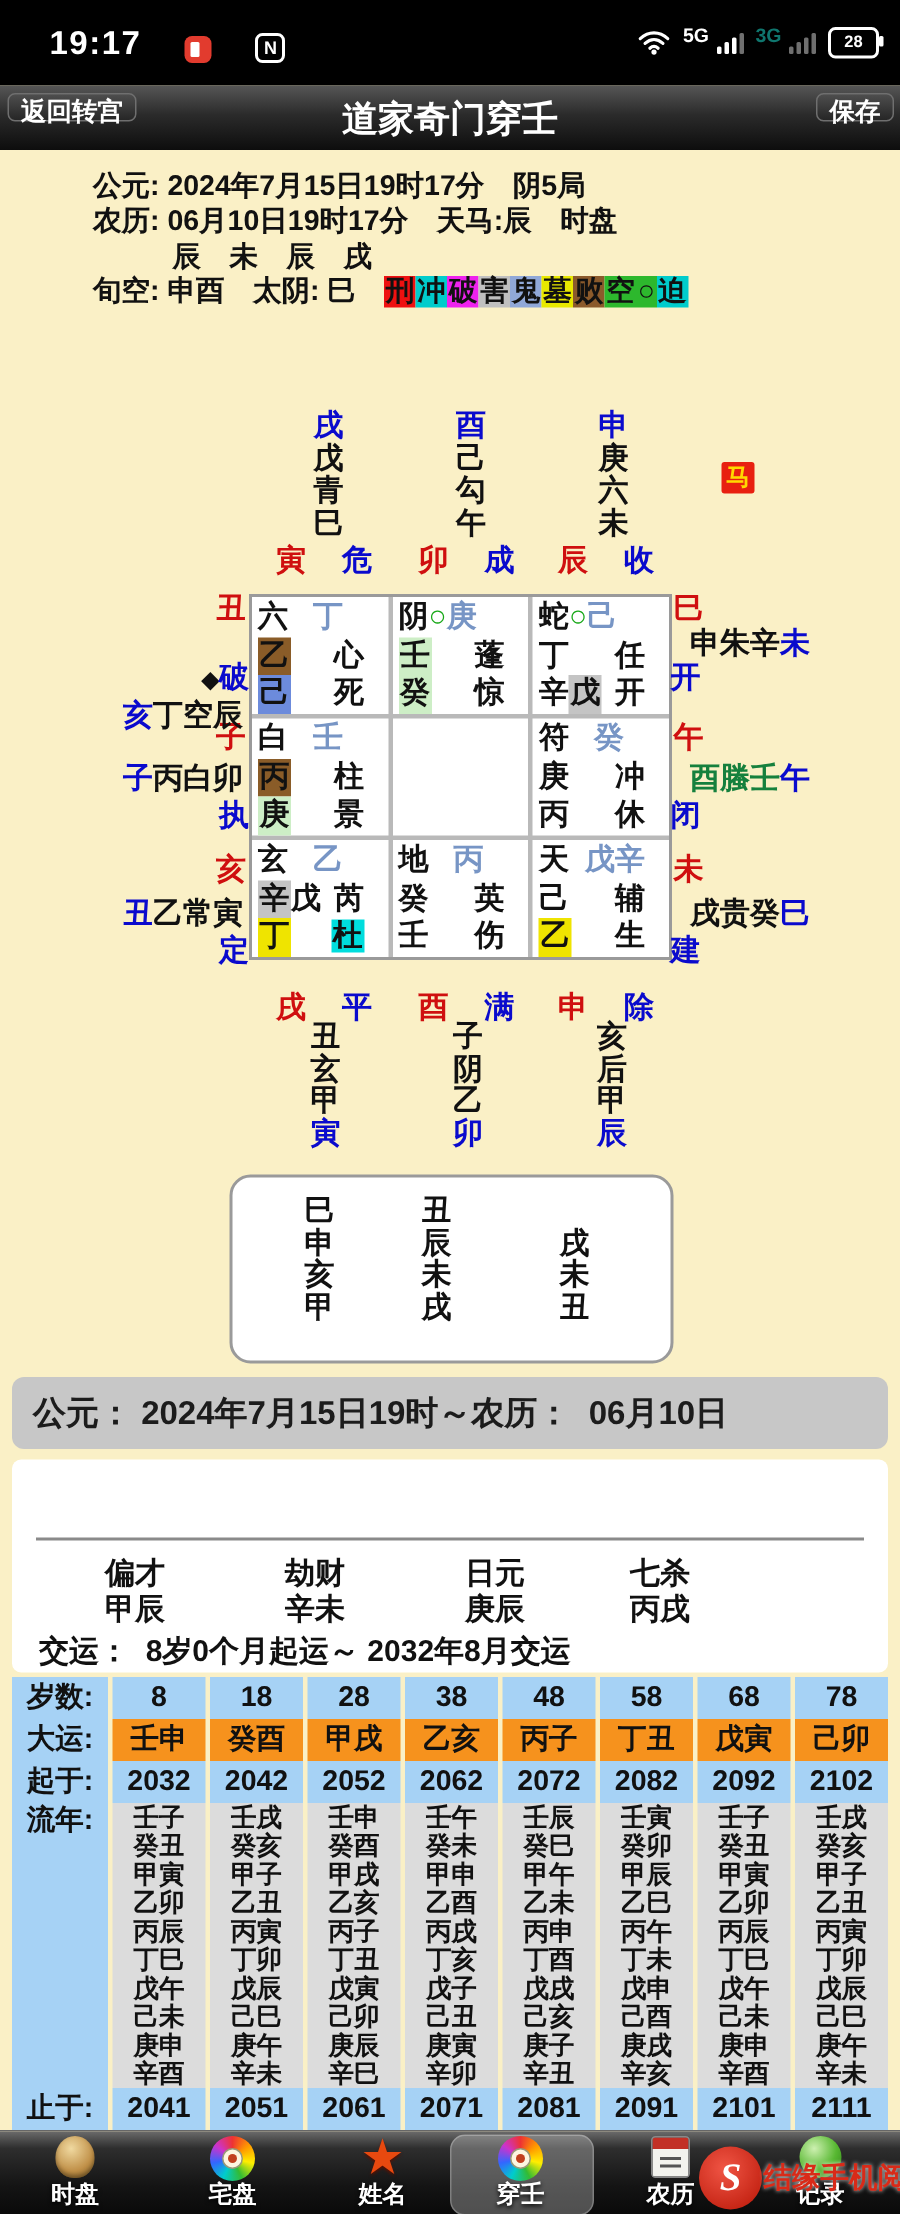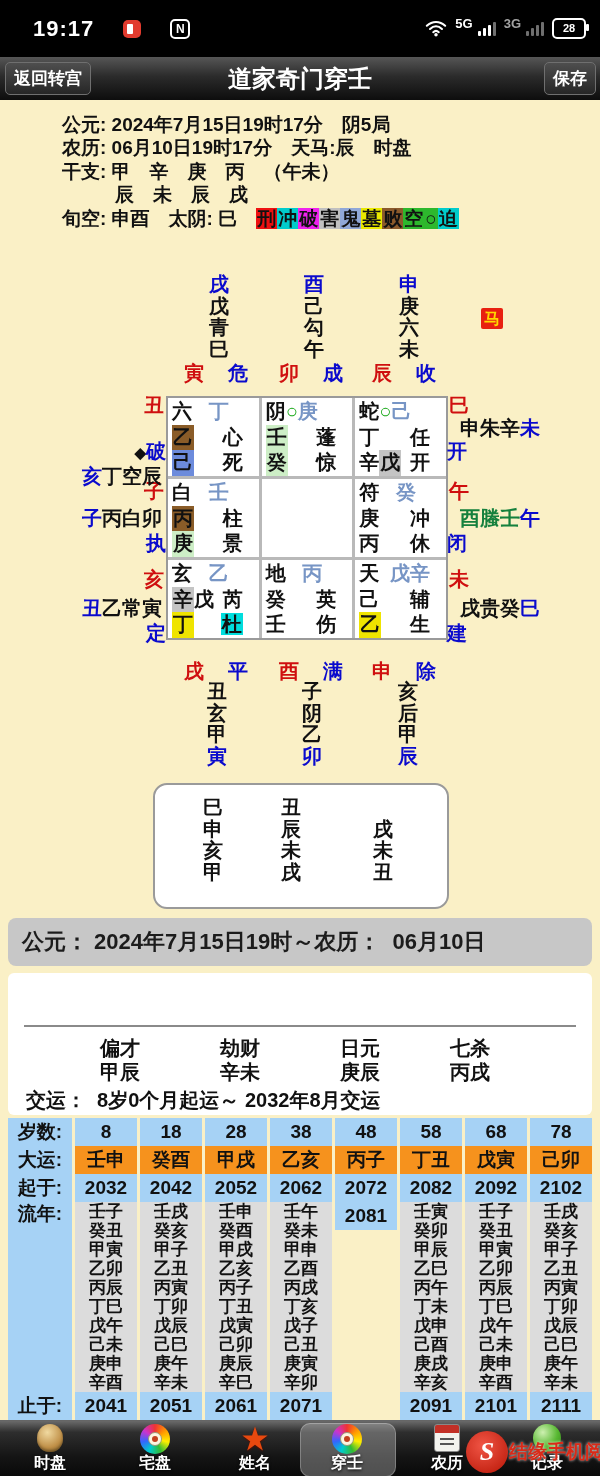--- a/index.html
+++ b/index.html
@@ -1,40 +1,40 @@
 <!DOCTYPE html>
 <html><head>
 <meta charset="utf-8">
 <style>
   html,body{margin:0;padding:0;background:#777;}
   .page{position:relative;width:600px;height:1476px;margin:0 auto;background:#faf0c6;
         font-family:"Liberation Sans",sans-serif;font-weight:bold;color:#111;overflow:hidden;}
   
   .statusbar{position:absolute;left:0;top:0;width:600px;height:57px;background:#000;color:#fff;
              display:flex;align-items:center;justify-content:space-between;}
-  .sb-left{display:flex;align-items:center;gap:29px;padding-left:33px;}
+  .sb-left{display:flex;align-items:flex-end;gap:29px;padding-left:33px;}
   .sb-time{font-size:22px;letter-spacing:1px;}
   .sb-rec{width:18px;height:18px;background:#e23b2e;border-radius:5px;position:relative;}
   .sb-rec::after{content:"";position:absolute;left:4px;top:4px;width:6px;height:10px;background:#fff;border-radius:1px;}
   .sb-nfc{width:16px;height:16px;border:2px solid #fff;border-radius:5px;font-size:12px;line-height:16px;text-align:center;}
   .sb-right{display:flex;align-items:center;gap:8px;padding-right:14px;}
   .sb-net{display:flex;align-items:flex-end;gap:4px;}
   .sb-net-label{font-size:13px;margin-right:1px;line-height:13px;transform:translateY(-6px);}
   .bars{display:flex;align-items:flex-end;gap:2px;}
   .bar{width:3px;background:#fff;border-radius:1px;}
   .b1{height:5px}.b2{height:8px}.b3{height:11px}.b4{height:14px}
   .dim .bar,.bar.off{background:#6f6f6f;}
-  .dim .sb-net-label{color:#a3a3a3;}
+  .dim .sb-net-label{color:#0f766e;}
   .sb-batt{width:30px;height:17px;border:2px solid #fff;border-radius:5px;font-size:11px;line-height:17px;
            text-align:center;position:relative;}
   .sb-batt::after{content:"";position:absolute;right:-5px;top:4px;width:3px;height:7px;background:#fff;border-radius:1px;}
   
   .titlebar{position:absolute;left:0;top:57px;width:600px;height:43px;
             background:linear-gradient(180deg,#565656,#2b2b2b 45%,#0d0d0d);display:flex;align-items:center;}
-  .tb-btn{position:absolute;top:5px;height:33px;background:linear-gradient(180deg,#4e4e4e,#262626);
+  .tb-btn{position:absolute;top:5px;height:19px;background:linear-gradient(180deg,#4e4e4e,#262626);
           border:1px solid #6f6f6f;border-radius:5px;color:#fff;font-weight:bold;font-size:17px;
           font-family:inherit;padding:0 8px;}
   .tb-back{left:5px;} .tb-save{right:4px;}
   .tb-title{width:100%;text-align:center;color:#fff;font-size:24px;}
   
   .info-block{position:absolute;left:62px;top:113px;width:530px;}
   .info-line{font-size:19px;line-height:23.4px;white-space:pre;color:#111;}
   .info-line.indent{padding-left:53px;}
   .badge{padding:0 1px;}
   
@@ -63,21 +63,21 @@
   .branch-box{position:absolute;left:153px;top:783px;width:292px;height:122px;background:#fff;
               border:2px solid #9a9a9a;border-radius:14px;}
   .bb-col{position:absolute;top:12px;width:24px;text-align:center;font-size:20px;line-height:21.5px;}
   
   .date-bar{position:absolute;left:8px;top:918px;width:570px;height:48px;background:#c7c7c7;
             border-radius:8px;font-size:22px;line-height:48px;padding-left:14px;color:#1c1c1c;white-space:pre;}
   
   .sizhu-panel{position:absolute;left:8px;top:973px;width:584px;height:142px;background:#fff;border-radius:6px;}
   .sz-title{position:absolute;left:16px;top:12px;font-size:21px;}
   .sz-hr{position:absolute;left:16px;right:16px;top:52px;border-top:2px solid #8a8a8a;}
-  .sz-col{position:absolute;width:70px;text-align:right;font-size:20px;}
+  .sz-col{position:absolute;width:70px;text-align:left;font-size:20px;}
   .sz-god{position:absolute;top:62px;} .sz-pillar{position:absolute;top:86px;}
   .sz-jiaoyun{position:absolute;left:18px;top:114px;font-size:20px;white-space:pre;}
   
   .dayun{position:absolute;left:8px;top:1118px;width:584px;display:flex;gap:3px;}
   .dt-strip{display:flex;flex-direction:column;}
   .dt-labels{width:64px;background:#a6d2f5;flex:none;}
   .dt-col{flex:1;}
   .dt-cell{text-align:center;font-size:19px;}
   .h28{height:28px;line-height:28px;}
   .bg-blue{background:#a6d2f5;} .bg-orange{background:#f6921d;} .bg-gray{background:#dcdcdc;}
@@ -153,21 +153,20 @@
 
   <div class="titlebar">
     <button class="tb-btn tb-back">返回转宫</button>
     <div class="tb-title">道家奇门穿壬</div>
     <button class="tb-btn tb-save">保存</button>
   </div>
 
   <div id="info-block" class="info-block">
       <div class="info-line">公元: 2024年7月15日19时17分　阴5局</div>
       <div class="info-line">农历: 06月10日19时17分　天马:辰　时盘</div>
-      <div class="info-line">干支: 甲　辛　庚　丙　（午未）</div>
       <div class="info-line indent">辰　未　辰　戌</div>
       <div class="info-line"><span>旬空: 申酉　太阴: 巳　</span><span class="badge" style="background: rgb(238, 17, 17);">刑</span><span class="badge" style="background: rgb(0, 204, 204);">冲</span><span class="badge" style="background: rgb(238, 34, 238);">破</span><span class="badge" style="background: rgb(192, 192, 192);">害</span><span class="badge" style="background: rgb(144, 168, 216);">鬼</span><span class="badge" style="background: rgb(232, 232, 0);">墓</span><span class="badge" style="background: rgb(139, 90, 43);">败</span><span class="badge" style="background: rgb(45, 184, 45);">空</span><span class="badge" style="background: rgb(45, 184, 45);">○</span><span class="badge" style="background: rgb(0, 204, 204);">迫</span></div>
     </div>
 
   <div id="upper-ring" class="ring" style="top:272px;height:118px;">
       <div class="ring-col" style="left: 208px; top: 2px;">
         <div class="c-blue">戌</div>
         <div class="c-black">戊</div>
         <div class="c-black">青</div>
         <div class="c-black">巳</div>
@@ -469,20 +468,32 @@
           <div>己丑</div>
           <div>庚寅</div>
           <div>辛卯</div>
         </div>
         <div class="dt-cell h28 bg-blue">2071</div>
       </div>
       <div class="dt-strip dt-col">
         <div class="dt-cell h28 bg-blue">48</div>
         <div class="dt-cell h28 bg-orange">丙子</div>
         <div class="dt-cell h28 bg-blue">2072</div>
+        <div class="dt-cell dt-liunian bg-gray">
+          <div>壬辰</div>
+          <div>癸巳</div>
+          <div>甲午</div>
+          <div>乙未</div>
+          <div>丙申</div>
+          <div>丁酉</div>
+          <div>戊戌</div>
+          <div>己亥</div>
+          <div>庚子</div>
+          <div>辛丑</div>
+        </div>
         <div class="dt-cell h28 bg-blue">2081</div>
       </div>
       <div class="dt-strip dt-col">
         <div class="dt-cell h28 bg-blue">58</div>
         <div class="dt-cell h28 bg-orange">丁丑</div>
         <div class="dt-cell h28 bg-blue">2082</div>
         <div class="dt-cell dt-liunian bg-gray">
           <div>壬寅</div>
           <div>癸卯</div>
           <div>甲辰</div>

